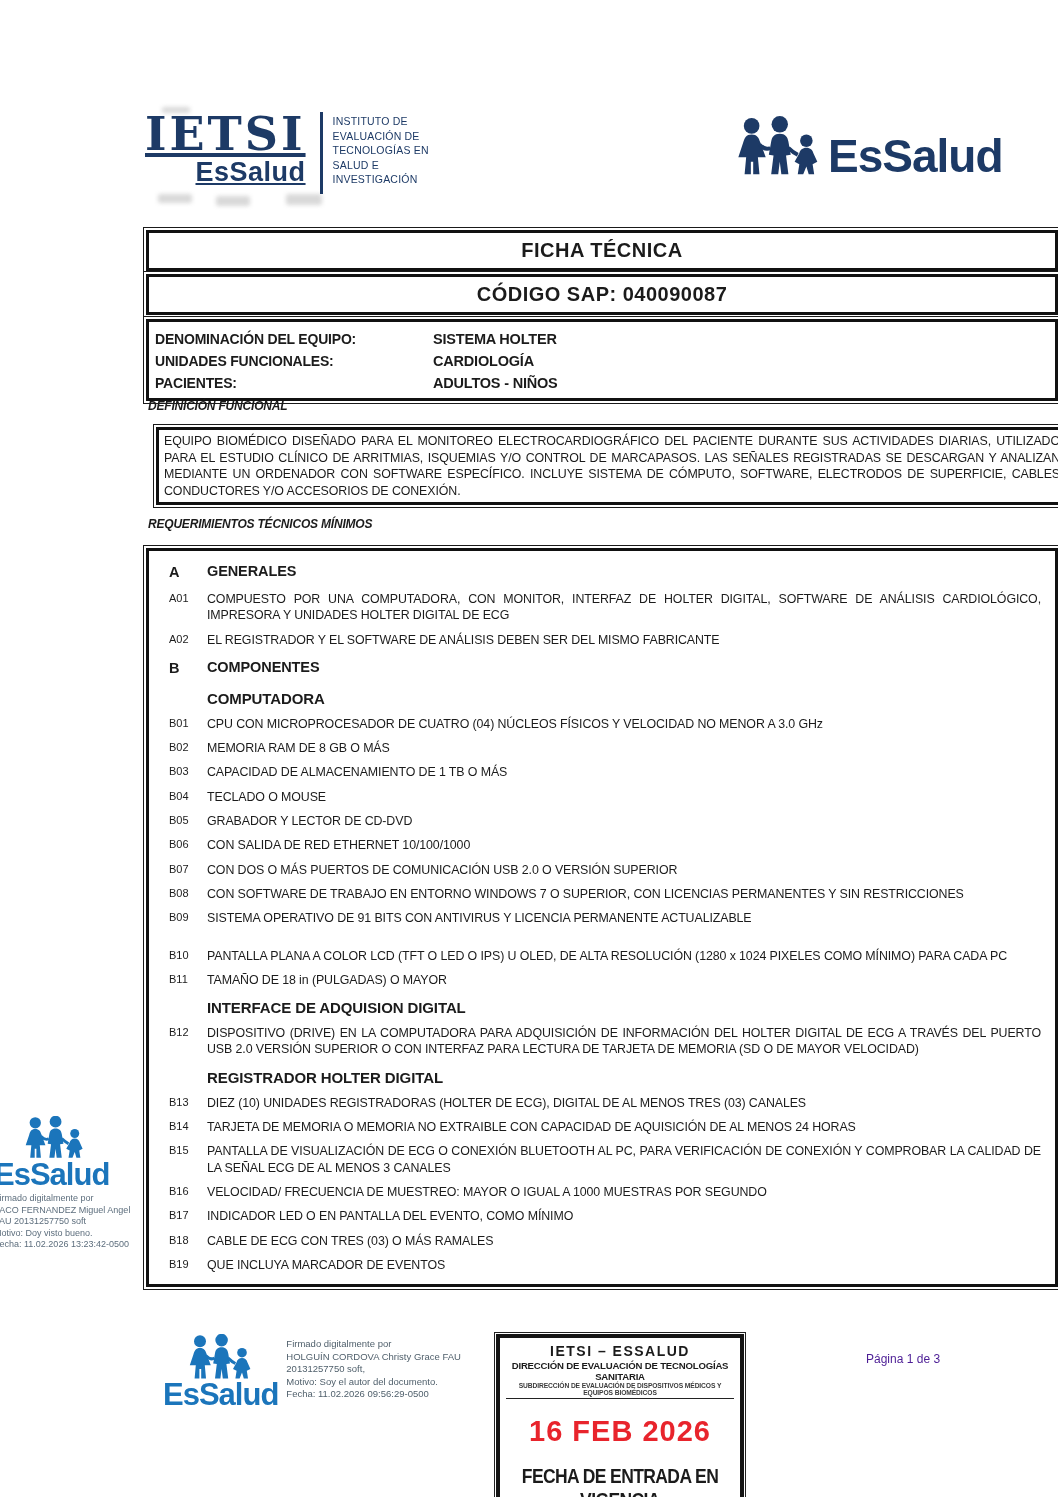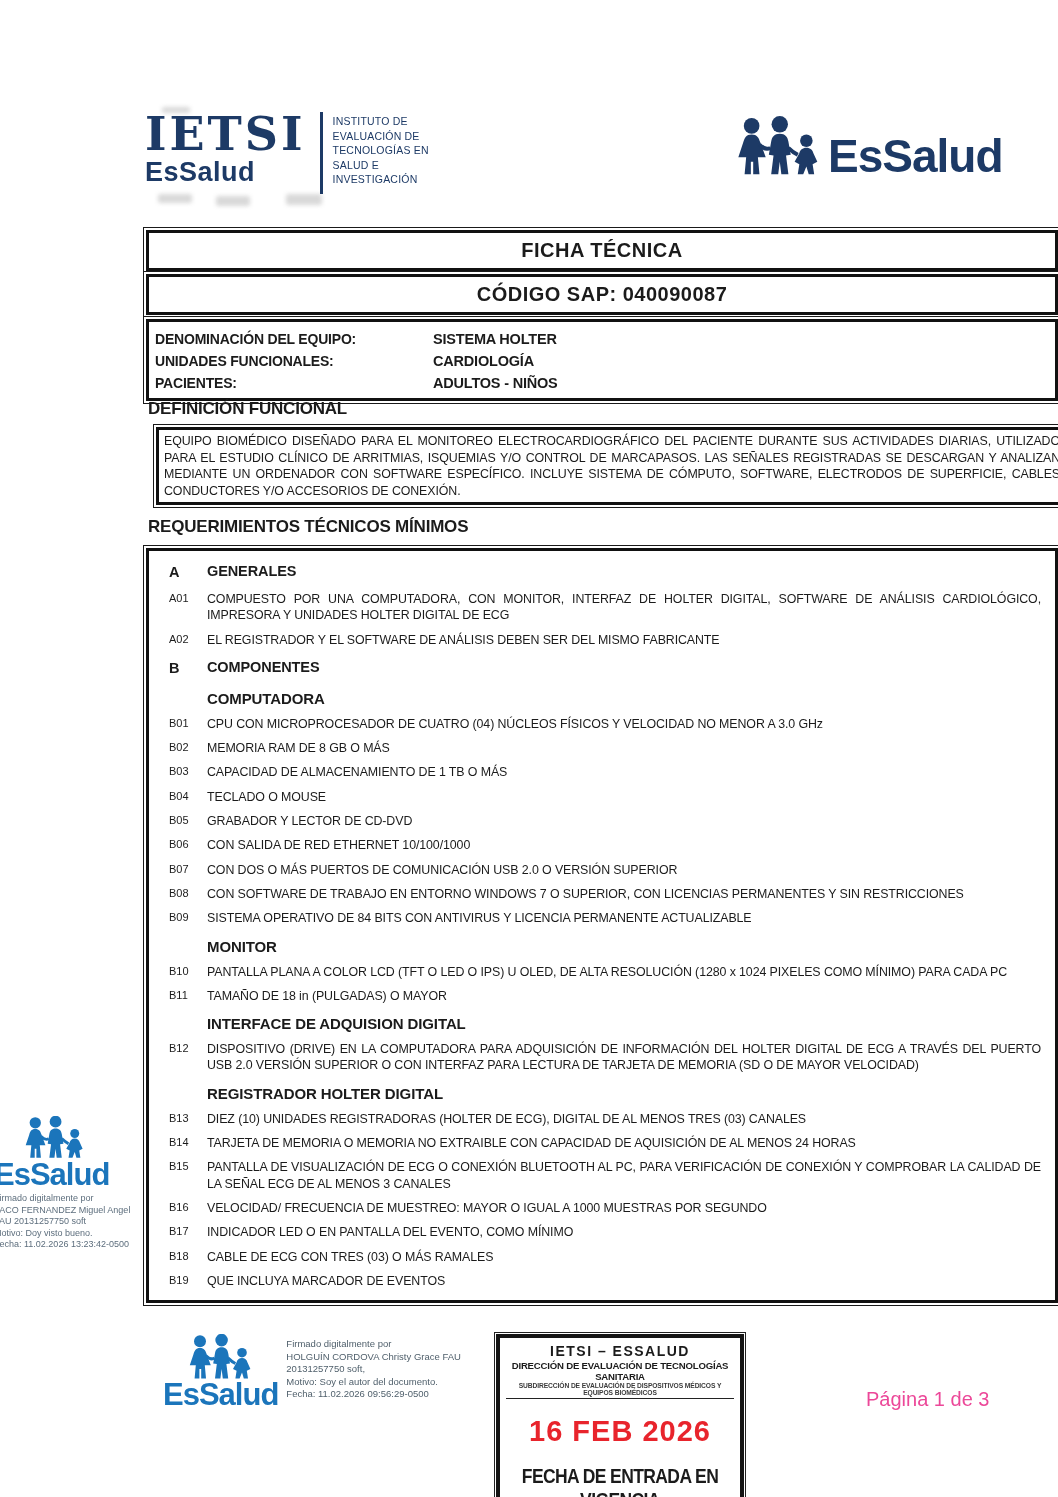--- a/index.html
+++ b/index.html
@@ -2,21 +2,21 @@
 <html><head>
 <meta charset="utf-8">
 <style>
   html,body{margin:0;padding:0;background:#e8e8e8;}
   .page{
     position:relative;width:1058px;height:1497px;margin:0 auto;background:#ffffff;
     font-family:"Liberation Sans",sans-serif;color:#1b1b1b;overflow:hidden;
   }
   
   .ietsi-logo{position:absolute;left:145px;top:110px;display:flex;align-items:stretch;color:#1d3a66;}
-  .ietsi-left{padding-right:4px;}
+  .ietsi-left{text-align:right;padding-right:4px;text-decoration:underline;}
   .ietsi-acronym{font-family:"DejaVu Serif","Liberation Serif",serif;font-weight:bold;font-size:46px;line-height:48px;letter-spacing:3px;}
   .ietsi-essalud{font-size:27px;font-weight:bold;line-height:28px;letter-spacing:.5px;}
   .ietsi-divider{width:3px;background:#1d3a66;margin:2px 10px 0 10px;height:82px;}
   .ietsi-lines{padding-top:4px;font-size:10.5px;font-weight:normal;line-height:14.5px;letter-spacing:.2px;}
   .essalud-logo{position:absolute;left:736px;top:116px;display:flex;align-items:flex-end;color:#1d3a66;}
   .family-svg{display:block;}
   .essalud-word{font-size:46px;font-weight:bold;letter-spacing:-1px;line-height:44px;margin-left:6px;}
   .smudge{position:absolute;background:#d9d9d9;filter:blur(2px);border-radius:2px;}
   
   .dbox{position:absolute;left:143px;width:918px;border:1px solid #1a1a1a;padding:2px;background:#fff;box-sizing:border-box;}
@@ -24,21 +24,21 @@
   .title-box{top:227px;}
   .code-box{top:271px;}
   .center-title{font-size:20px;font-weight:bold;text-align:center;padding:6px 0;letter-spacing:.5px;}
   
   .info-box{top:316px;}
   .info-in{padding:6px 6px 4px 6px;}
   .info-row{display:flex;padding:3px 0;}
   .info-label{font-size:14px;font-weight:bold;width:278px;flex:none;letter-spacing:-.2px;}
   .info-value{font-size:14.5px;font-weight:bold;letter-spacing:-.2px;}
   
-  .sec-heading{position:absolute;left:148px;font-size:17px;font-weight:bold;letter-spacing:-.2px;}
+  .sec-heading{position:absolute;left:148px;font-size:12px;font-weight:bold;letter-spacing:-.2px;font-style:italic;}
   .def-heading{top:399px;}
   .req-heading{top:517px;}
   
   .def-box{top:424px;margin-left:10px;}
   .def-text{font-size:12.4px;line-height:16.5px;text-align:justify;padding:3px 5px;letter-spacing:-.1px;}
   
   .req-box{top:545px;}
   .req-rows{padding:5px 0 7px 0;}
   .req-row{display:flex;padding:4px 14px 4px 20px;}
   .req-id{width:38px;flex:none;font-size:11px;padding-top:1px;letter-spacing:0;}
@@ -59,21 +59,21 @@
   
   .stamp{position:absolute;left:494px;top:1332px;width:252px;border:1px solid #222;padding:1px;background:#fff;box-sizing:border-box;}
   .stamp-in{border:4px solid #151515;text-align:center;padding:5px 4px 6px 4px;}
   .stamp-org{font-size:14px;font-weight:bold;letter-spacing:1.5px;}
   .stamp-dir{font-size:9.6px;font-weight:bold;letter-spacing:-.2px;margin-top:1px;}
   .stamp-subdir{font-size:6.7px;font-weight:bold;color:#3a3a3a;letter-spacing:-.1px;}
   .stamp-sep{border-top:1.5px solid #222;margin:2px 2px 0 2px;}
   .stamp-date{font-size:29px;font-weight:bold;letter-spacing:1px;margin:16px 0 20px 0;}
   .stamp-caption{font-size:17.5px;font-weight:bold;letter-spacing:-.6px;transform:scaleY(1.15);}
   
-  .page-label{position:absolute;left:866px;top:1388px;font-size:20px;color:#ec4899;}
+  .page-label{position:absolute;left:866px;top:1352px;font-size:12px;color:#4c1d95;}
 </style>
 </head>
 <body>
 
 <div class="page">
 
   <div class="smudge" style="left:158px;top:194px;width:34px;height:9px;"></div>
   <div class="smudge" style="left:216px;top:196px;width:34px;height:10px;"></div>
   <div class="smudge" style="left:286px;top:194px;width:36px;height:11px;"></div>
   <div class="smudge" style="left:162px;top:107px;width:28px;height:6px;"></div>
@@ -211,26 +211,25 @@
           <span class="req-text">CON DOS O MÁS PUERTOS DE COMUNICACIÓN USB 2.0 O VERSIÓN SUPERIOR</span>
         </div>
 
         <div class="req-row row-item">
           <span class="req-id">B08</span>
           <span class="req-text">CON SOFTWARE DE TRABAJO EN ENTORNO WINDOWS 7 O SUPERIOR, CON LICENCIAS PERMANENTES Y SIN RESTRICCIONES</span>
         </div>
 
         <div class="req-row row-item">
           <span class="req-id">B09</span>
-          <span class="req-text">SISTEMA OPERATIVO DE 84 BITS CON ANTIVIRUS Y LICENCIA PERMANENTE ACTUALIZABLE</span>
+          <span class="req-text">SISTEMA OPERATIVO DE 91 BITS CON ANTIVIRUS Y LICENCIA PERMANENTE ACTUALIZABLE</span>
         </div>
 
         <div class="req-row row-subheading">
           <span class="req-id"></span>
-          <span class="req-text">MONITOR</span>
         </div>
 
         <div class="req-row row-item">
           <span class="req-id">B10</span>
           <span class="req-text">PANTALLA PLANA A COLOR LCD (TFT O LED O IPS) U OLED, DE ALTA RESOLUCIÓN (1280 x 1024 PIXELES COMO MÍNIMO) PARA CADA PC</span>
         </div>
 
         <div class="req-row row-item">
           <span class="req-id">B11</span>
           <span class="req-text">TAMAÑO DE 18 in (PULGADAS) O MAYOR</span>

